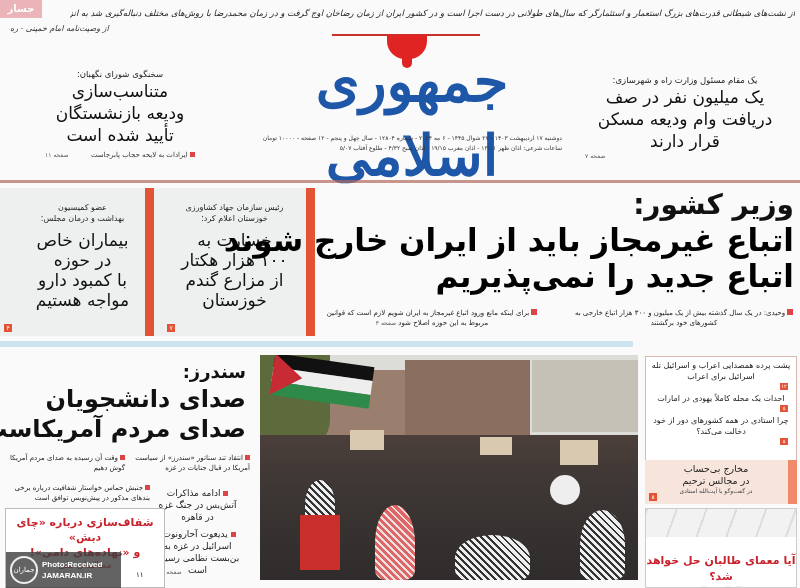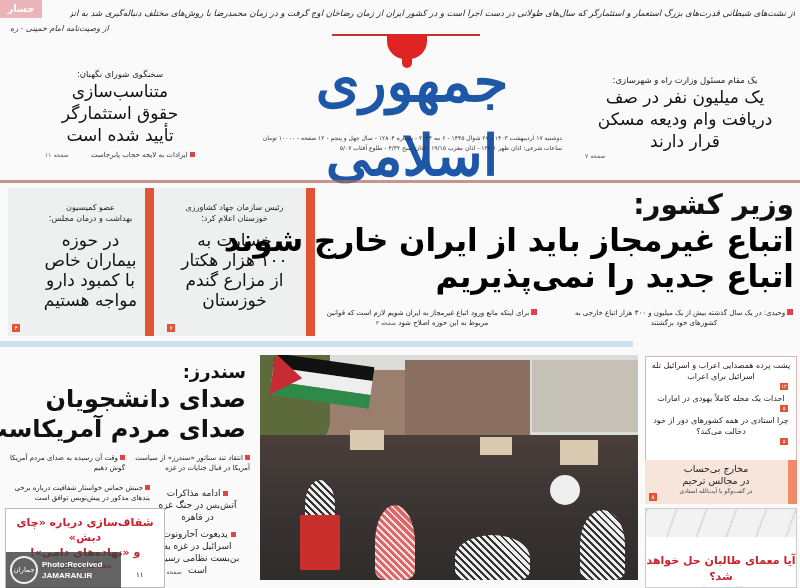--- a/index.html
+++ b/index.html
@@ -34,21 +34,21 @@
   
   #sep { left: 0; top: 180px; width: 800px; height: 3px; background: #b06a5f; opacity: .7; }
 
   
   .graybox { background: #eef0f0; top: 188px; height: 148px; }
   .redbar { background: #e35437; width: 9px; top: 188px; height: 148px; }
   .graybox .kicker { font-size: 8px; line-height: 11px; text-align: center; color: #222; padding-top: 14px; }
   .graybox .title { font-size: 17px; line-height: 20px; text-align: center; color: #111; margin-top: 6px; }
   .pgnum { position: absolute; width: 8px; height: 8px; background: #e35437; color: #fff; font-size: 6px; line-height: 8px; text-align: center; }
 
-  #box1 { left: 8px; width: 165px; }
+  #box1 { left: 0; width: 165px; }
   #bar1 { left: 145px; }
   #box2 { left: 163px; width: 143px; }
   #bar2 { left: 306px; }
 
   
   #lead { left: 322px; top: 188px; width: 472px; height: 150px; }
   #lead .kicker { font-size: 28px; font-weight: bold; line-height: 34px; text-align: right; color: #111; }
   #lead .line { font-size: 31px; font-weight: 900; line-height: 36px; text-align: right; color: #000; font-family: "DejaVu Sans", sans-serif; white-space: nowrap; }
   #lead .subs { position: absolute; left: 0; top: 120px; width: 472px; display: flex; flex-direction: row; justify-content: space-between; }
   #lead .sub { font-size: 7px; line-height: 10px; color: #222; width: 220px; text-align: center; }
@@ -129,21 +129,21 @@
   <div class="logo">جمهوری اسلامی</div>
   <div class="info">
     <div>دوشنبه ۱۷ اردیبهشت ۱۴۰۳ - ۲۷ شوال ۱۴۴۵ - ۶ مه ۲۰۲۴ - شماره ۱۲۸۰۴ - سال چهل و پنجم - ۱۲ صفحه - ۱۰۰۰۰ تومان</div>
     <div>ساعات شرعی: اذان ظهر ۱۳/۰۱ - اذان مغرب ۱۹/۱۵ - اذان صبح ۴/۳۲ - طلوع آفتاب ۵/۰۷</div>
   </div>
 </div>
 
 <div id="teaser-left" class="abs teaser">
   <div class="kicker">سخنگوی شورای نگهبان:</div>
   <div class="title">متناسب‌سازی</div>
-  <div class="title">حقوق استثمارگر</div>
+  <div class="title">ودیعه بازنشستگان</div>
   <div class="title">تأیید شده است</div>
   <div class="note" style="margin-top:4px;">
     <span style="display:inline-block;width:5px;height:5px;background:#d44;"></span>
     <span>ایرادات به لایحه حجاب پابرجاست</span>
     <span class="pg" style="margin-right:20px;">صفحه ۱۱</span>
   </div>
 </div>
 
 <div id="teaser-right" class="abs teaser">
   <div class="kicker">یک مقام مسئول وزارت راه و شهرسازی:</div>
@@ -154,22 +154,22 @@
 </div>
 
 <div id="sep" class="abs"></div>
 
 <div id="box1" class="abs graybox">
   <div class="kicker">
     <div>عضو کمیسیون</div>
     <div>بهداشت و درمان مجلس:</div>
   </div>
   <div class="title">
+    <div>بیماران خاص</div>
     <div>در حوزه</div>
-    <div>بیماران خاص</div>
     <div>با کمبود دارو</div>
     <div>مواجه هستیم</div>
   </div>
   <div class="pgnum" style="left:4px;bottom:4px;">۴</div>
 </div>
 <div id="bar1" class="abs redbar"></div>
 
 <div id="box2" class="abs graybox">
   <div class="kicker">
     <div>رئیس سازمان جهاد کشاورزی</div>

